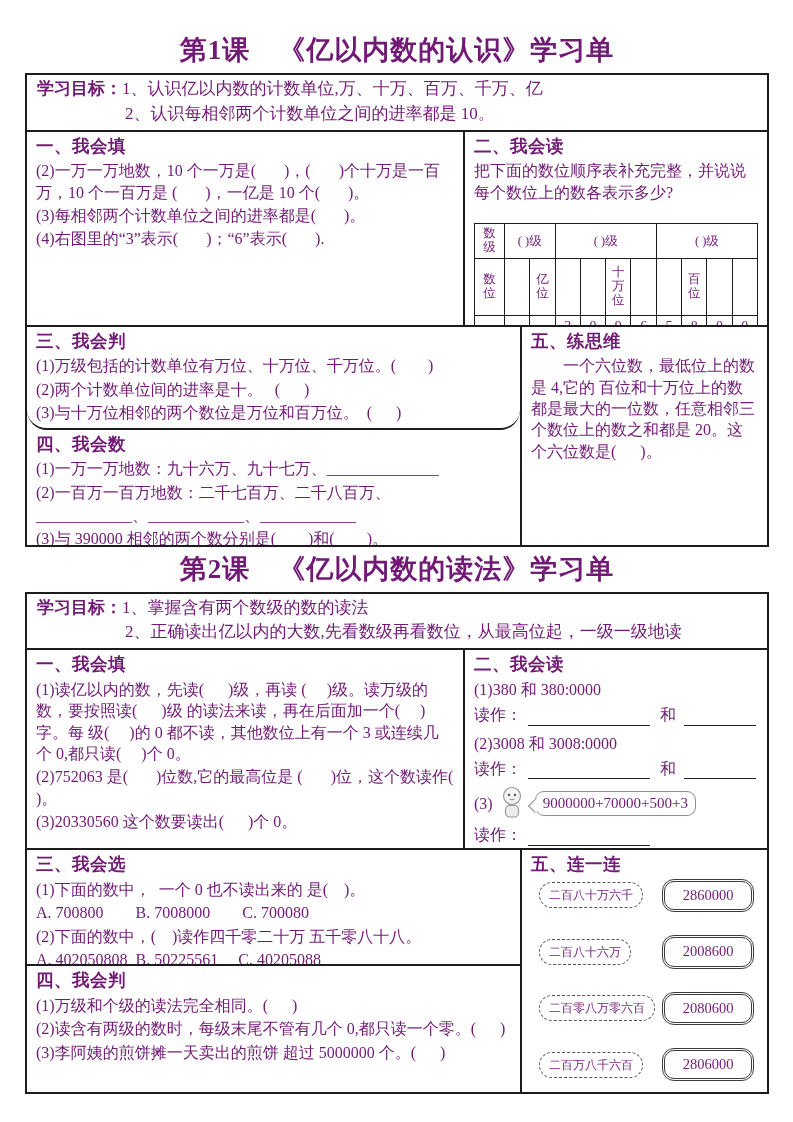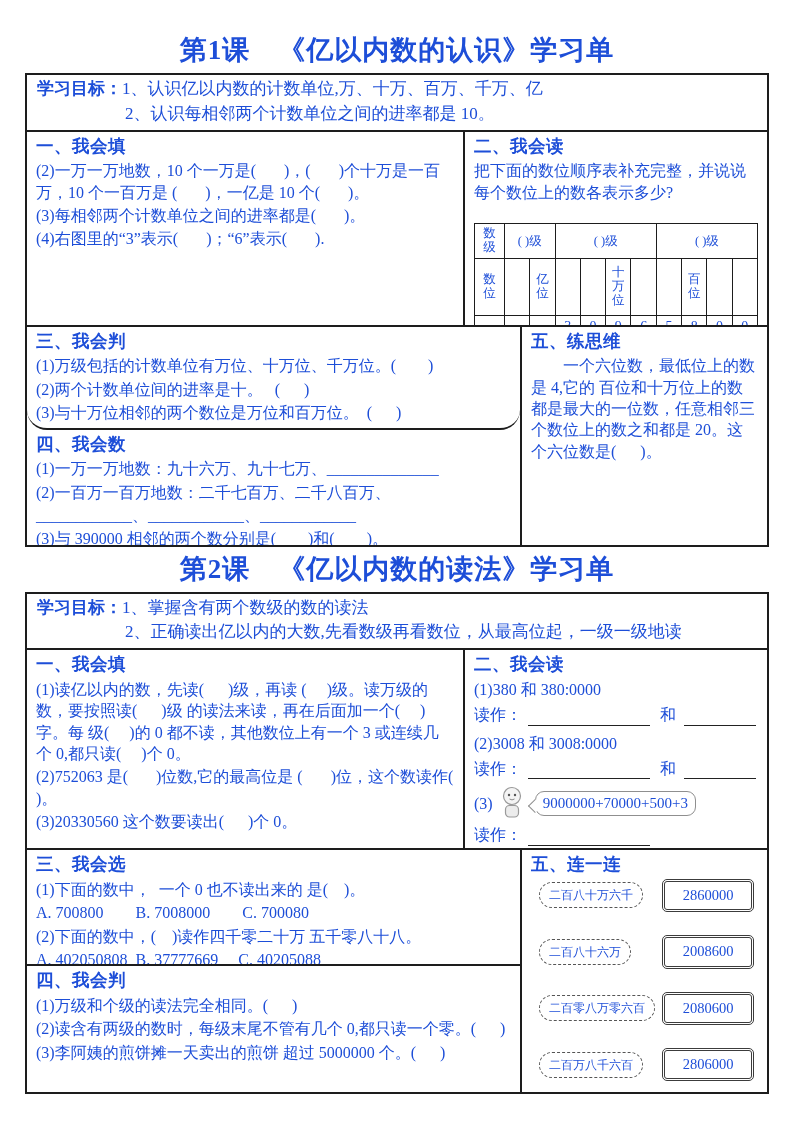--- a/index.html
+++ b/index.html
@@ -1,19 +1,19 @@
 <!DOCTYPE html>
 <html><head>
 <meta charset="utf-8">
 <style>
   html,body { margin:0; padding:0; background:#ffffff; }
   .page {
     width:793px; height:1122px; background:#fff; box-sizing:border-box;
     padding:34px 24px 0 25px; position:relative; overflow:hidden;
-    font-family:"Liberation Serif","DejaVu Serif",serif; color:#1d4ed8;
+    font-family:"Liberation Serif","DejaVu Serif",serif; color:#701a75;
   }
   .doc-title {
     text-align:center; font-size:27px; font-weight:700; letter-spacing:1px;
     margin:0 0 7px 0; line-height:1.2;
   }
   .box { border:2.5px solid #1d1d1d; box-sizing:border-box; }
   .obj { padding:2px 10px 4px 10px; font-size:17px; line-height:1.42; }
   .obj-label { font-weight:700; }
   .obj-l2 { padding-left:88px; }
   .main { border-top:none; }
@@ -58,21 +58,21 @@
   .bubble::before {
     content:""; position:absolute; left:-6px; top:9px; width:9px; height:9px;
     background:#fff; border-left:1.5px solid #8f8f8f; border-bottom:1.5px solid #8f8f8f;
     transform:rotate(45deg);
   }
   .mascot { margin-left:6px; flex:0 0 auto; }
   
   .match-row { display:flex; justify-content:space-between; align-items:center; margin:0 4px 23px 8px; }
   .match-row:first-of-type { margin-top:12px; }
   .word-box { border:1.6px dashed #555; border-radius:15px; padding:4px 9px; font-size:12px; white-space:nowrap; }
-  .num-box { border:3px double #3c3c3c; border-radius:5px; padding:4px 8px; font-size:14.5px; width:70px; text-align:center; box-sizing:content-box; }
+  .num-box { border:3px double #3c3c3c; border-radius:12px; padding:4px 8px; font-size:14.5px; width:70px; text-align:center; box-sizing:content-box; }
   .gap { height:6px; }
 </style>
 </head>
 <body>
 
 <div class="page">
 
   <h1 class="doc-title">第1课　《亿以内数的认识》学习单</h1>
 
   <div class="box obj">
@@ -206,21 +206,21 @@
         </div>
       </div>
     </div>
     <div class="row-bottom rb2">
       <div class="bl">
         <div class="cell choose2">
           <div class="h">三、我会选</div>
           <div class="txt">(1)下面的数中，  一个 0 也不读出来的 是(    )。</div>
           <div class="txt">A. 700800        B. 7008000        C. 700080</div>
           <div class="txt">(2)下面的数中，(    )读作四千零二十万 五千零八十八。</div>
-          <div class="txt">A. 402050808  B. 37777669     C. 40205088</div>
+          <div class="txt">A. 402050808  B. 50225561     C. 40205088</div>
         </div>
         <div class="cell judge2">
           <div class="h">四、我会判</div>
           <div class="txt">(1)万级和个级的读法完全相同。(      )</div>
           <div class="txt">(2)读含有两级的数时，每级末尾不管有几个 0,都只读一个零。(      )</div>
           <div class="txt">(3)李阿姨的煎饼摊一天卖出的煎饼 超过 5000000 个。(      )</div>
         </div>
       </div>
       <div class="cell br">
         <div class="h">五、连一连</div>

